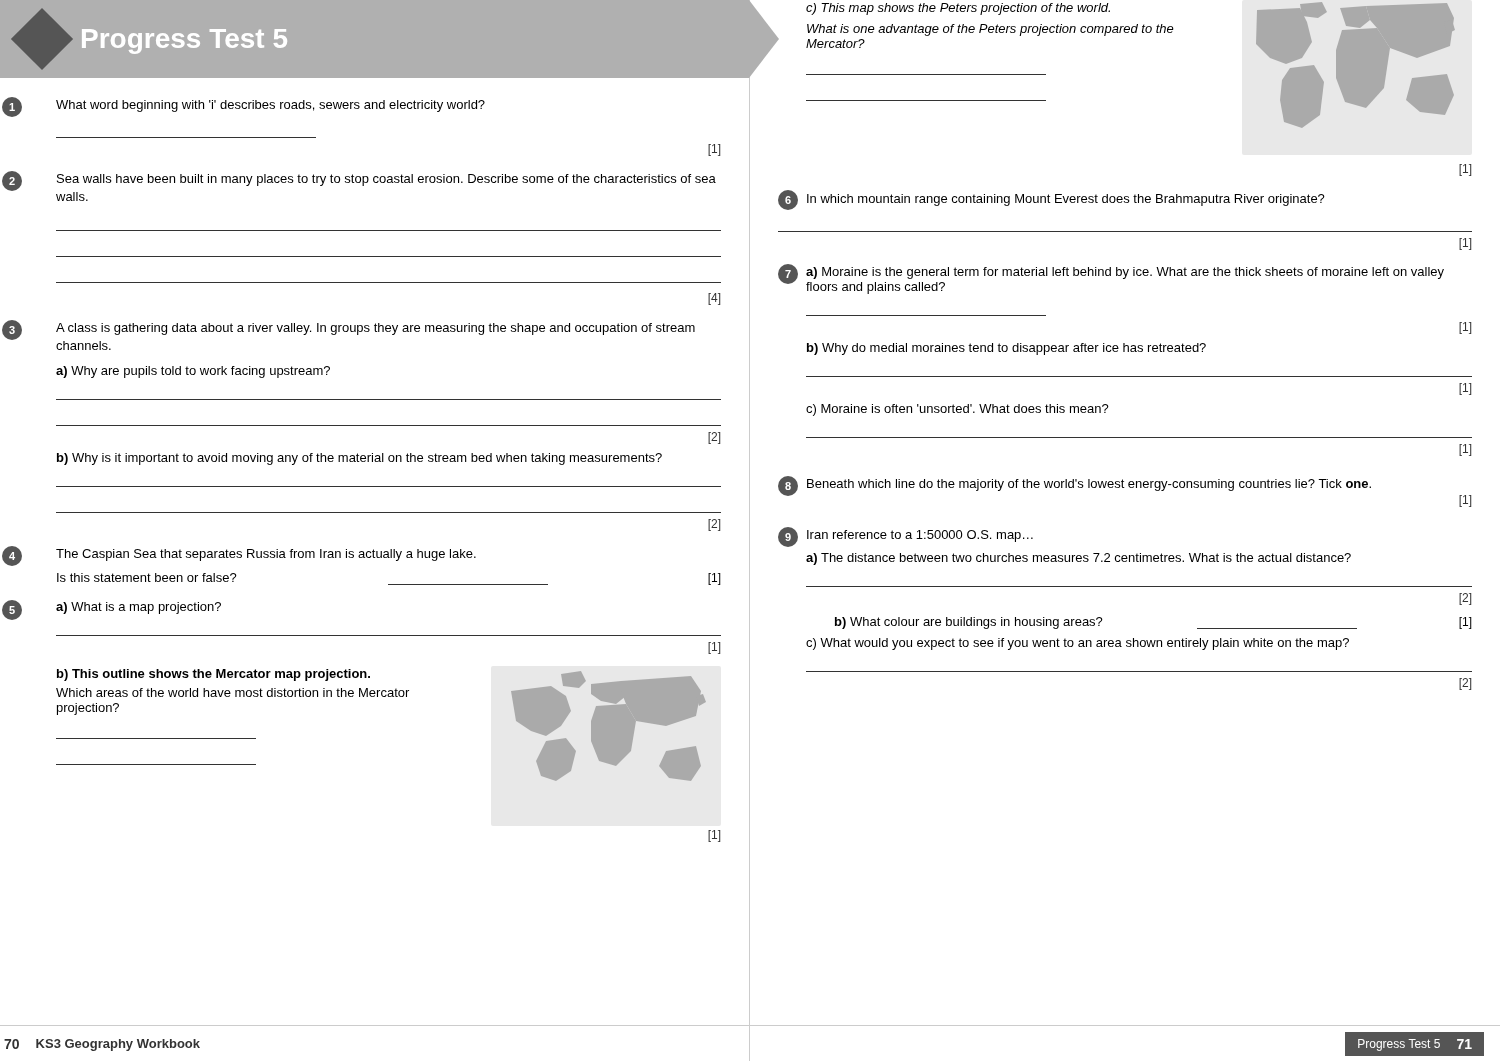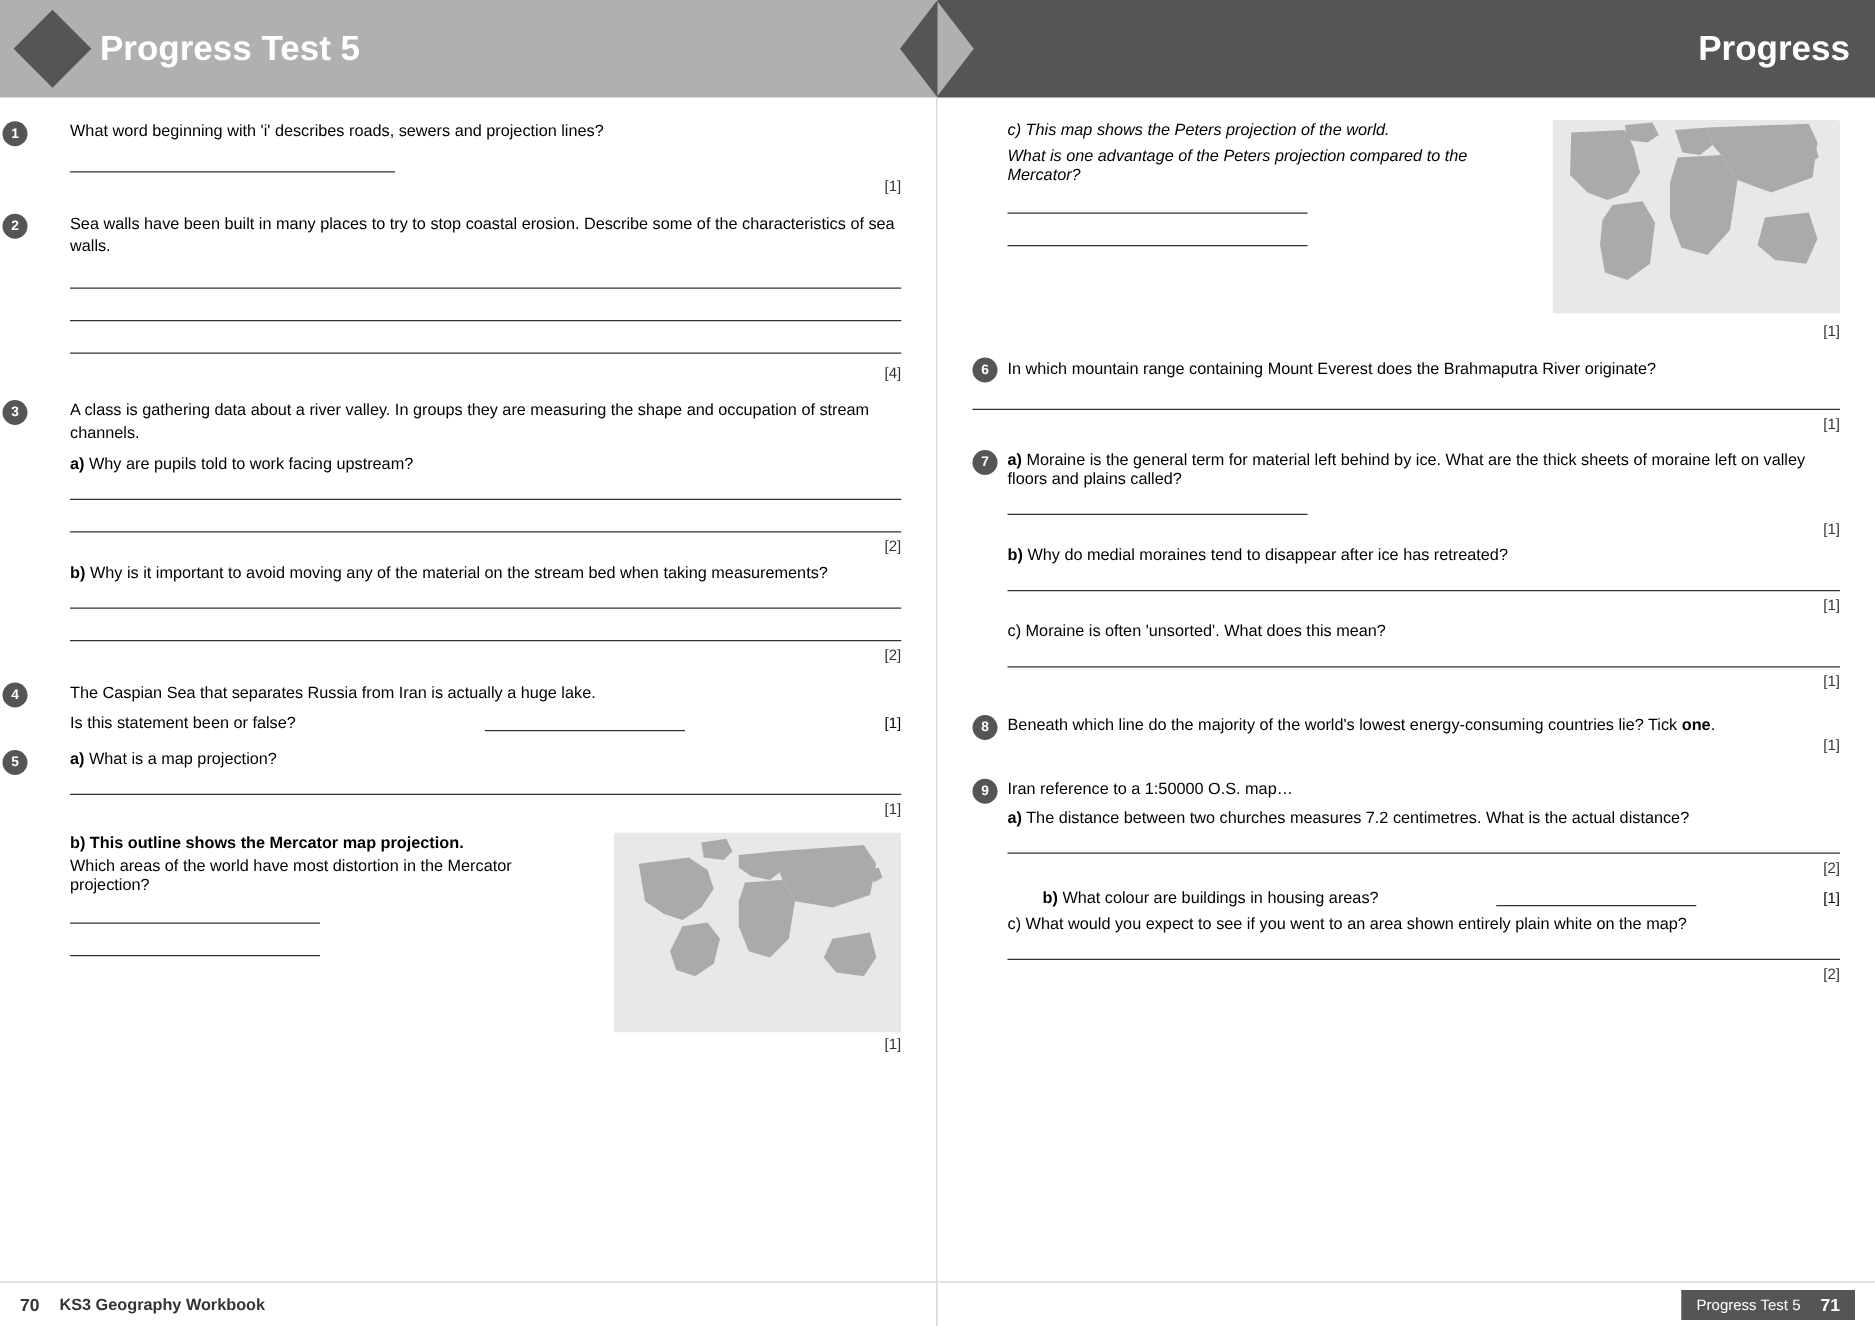--- a/index.html
+++ b/index.html
@@ -188,21 +188,21 @@
       display: flex;
       height: 36px;
       background: #fff;
       border-top: 1px solid #ccc;
     }
 
     .footer-left {
       width: 750px;
       display: flex;
       align-items: center;
-      padding: 0 16px;
+      padding: 0 4px;
       border-right: 1px solid #ccc;
     }
 
     .footer-page-num {
       font-size: 14px;
       font-weight: bold;
       color: #333;
       margin-right: 16px;
     }
 
@@ -249,21 +249,21 @@
     <div class="left-header">
       <div class="left-header-icon"></div>
       <span class="left-header-title">Progress Test 5</span>
     </div>
 
     <div class="left-content">
 
       <div class="question-block">
         <div style="display:flex; align-items:flex-start; padding-left:28px; position:relative;">
           <span class="question-number">1</span>
-          <span class="question-text">What word beginning with 'i' describes roads, sewers and projection lines?</span>
+          <span class="question-text">What word beginning with 'i' describes roads, sewers and electricity world?</span>
         </div>
         <div style="padding-left:28px;">
           <span class="answer-line" style="display:block; width:260px; border-bottom:1px solid #333; height:18px; margin-top:6px;"></span>
           <div class="mark-box">[1]</div>
         </div>
       </div>
 
       <div class="question-block">
         <div style="display:flex; align-items:flex-start; padding-left:28px; position:relative;">
           <span class="question-number">2</span>
@@ -363,23 +363,20 @@
             </div>
           </div>
           <div class="mark-box">[1]</div>
         </div>
       </div>
 
     </div>
   </div>
 
   <div class="right-page">
-    <div class="right-header">
-      <span class="right-header-title">Progress</span>
-    </div>
 
     <div class="right-content">
 
       <div class="question-block" style="padding-left:28px;">
         <div class="map-container">
           <div style="flex:1;font-style:italic;">
             <p style="margin-bottom:6px;">c)  This map shows the Peters projection of the world.</p>
             <p style="margin-bottom:6px;">What is one advantage of the Peters projection compared to the Mercator?</p>
             <span style="display:block; width:240px; border-bottom:1px solid #333; height:18px; margin-bottom:8px;"></span>
             <span style="display:block; width:240px; border-bottom:1px solid #333; height:18px; margin-bottom:4px;"></span>

